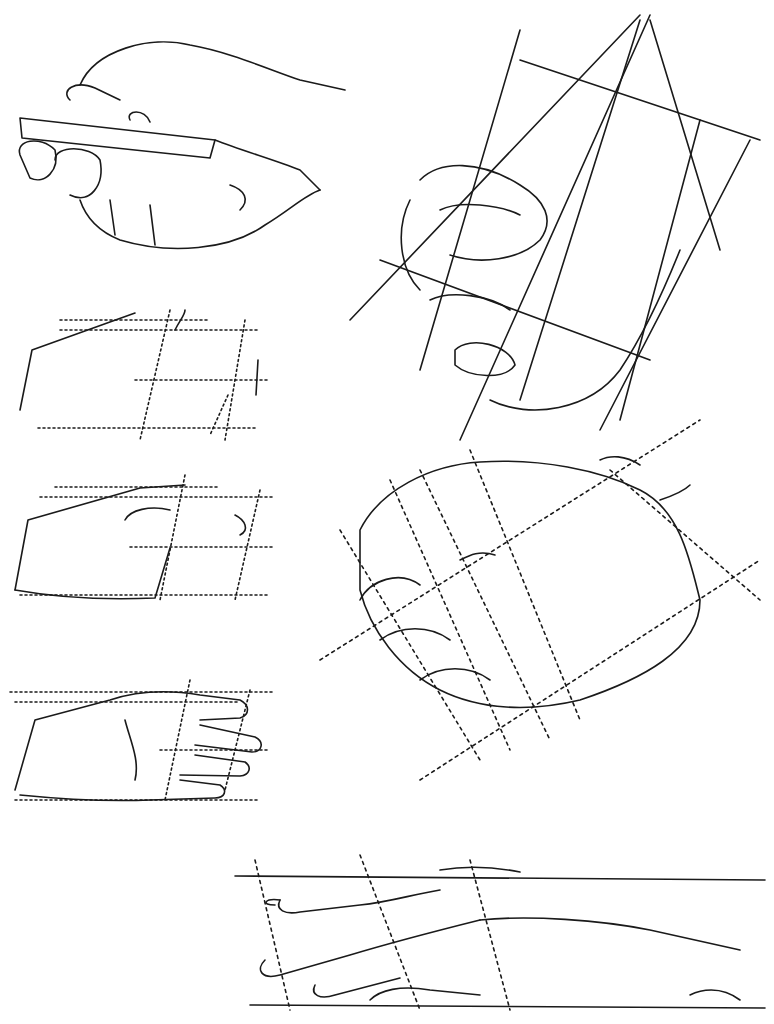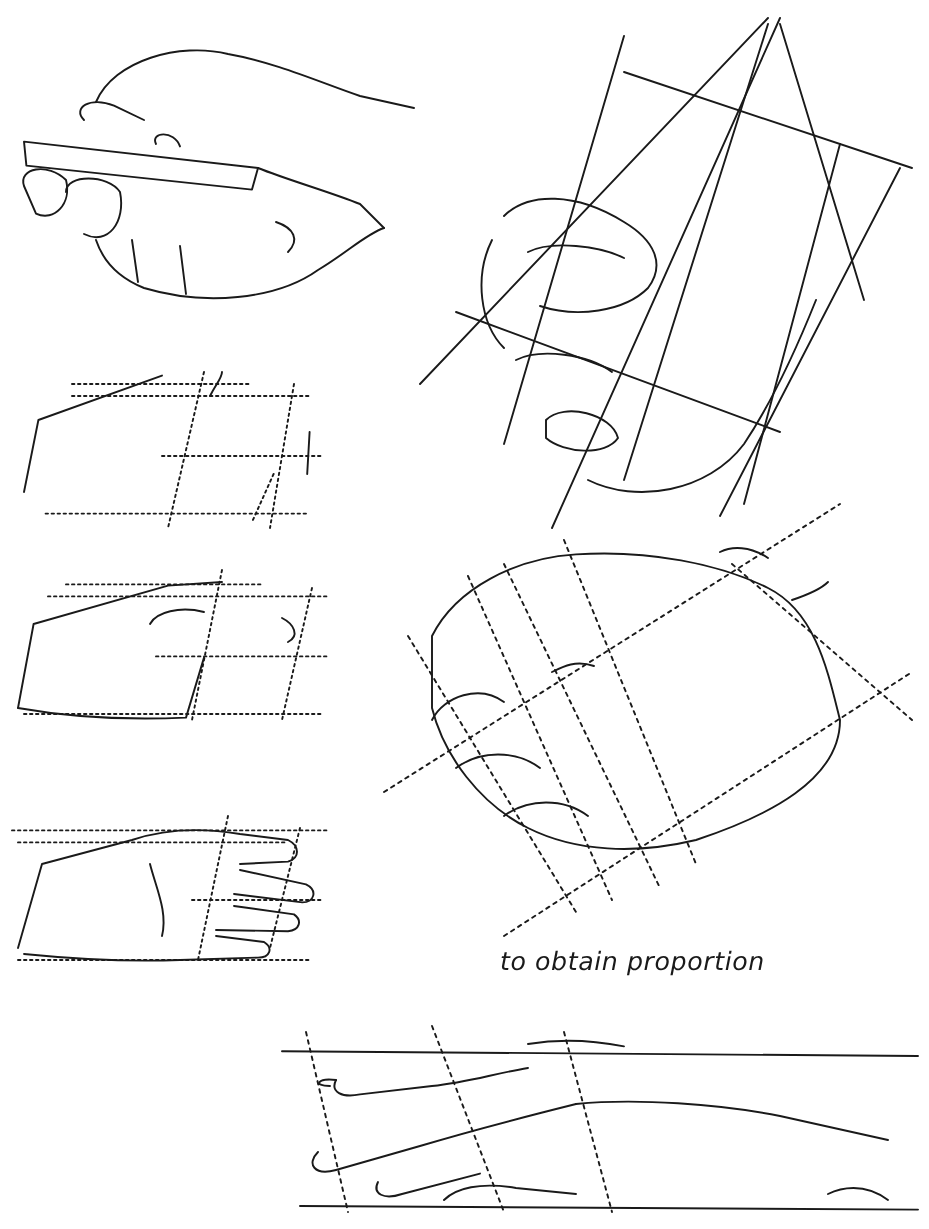--- a/index.html
+++ b/index.html
@@ -123,14 +123,13 @@
     <path d="M265 960 C255 970 262 980 280 975 L350 955 C400 940 440 930 480 920"></path>
     <path d="M315 985 C310 995 320 1000 335 995 L400 978"></path>
     <path d="M370 1000 C380 990 400 985 430 990 L480 995"></path>
     <path d="M480 920 C530 915 600 920 650 930 L740 950"></path>
     <path d="M690 995 C700 990 720 985 740 1000"></path>
     <path d="M440 870 C470 865 500 868 520 872"></path>
   </g>
 </svg>
 
 <div class="caption">
-  <div>to obtain proportion</div>
 </div>
 
 </body></html>

